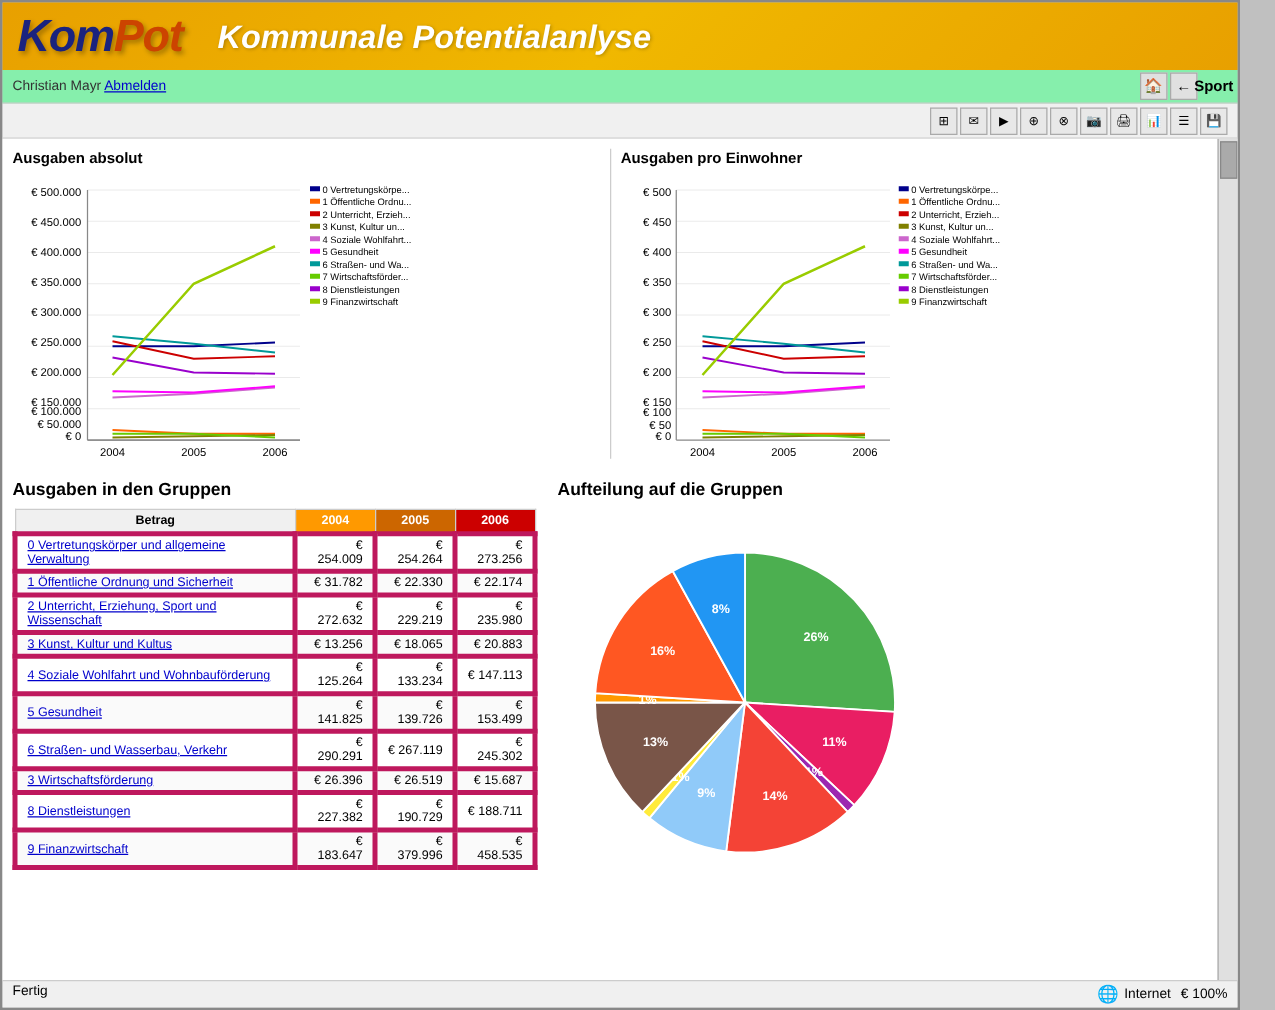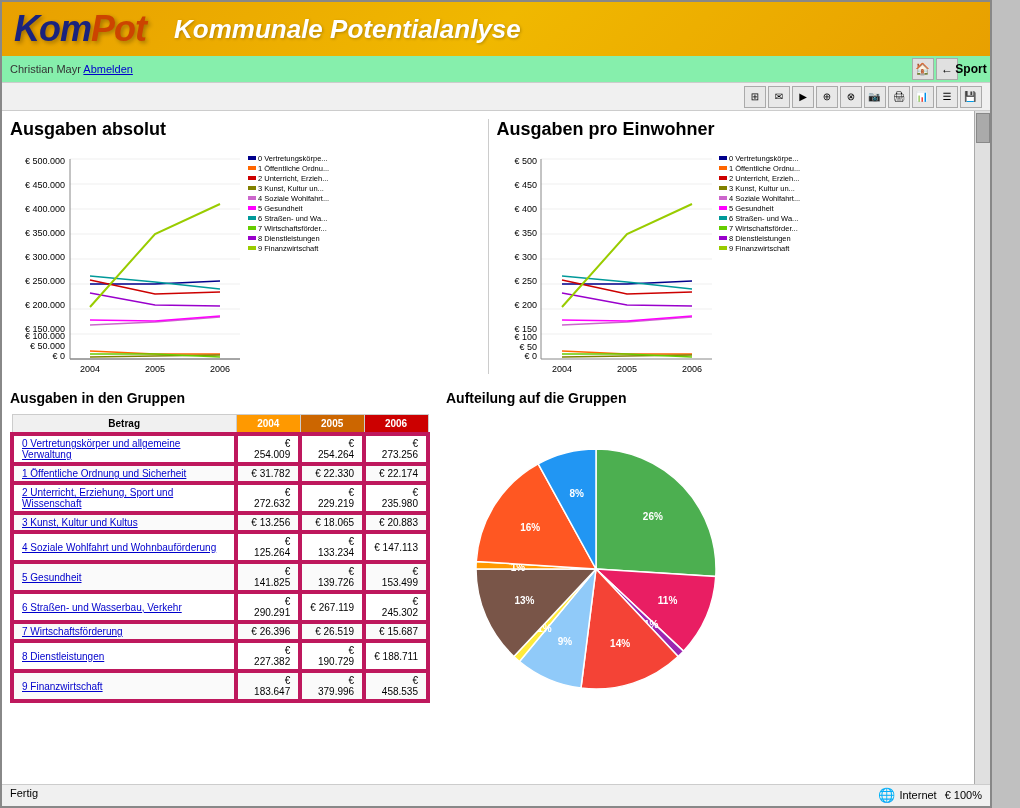--- a/index.html
+++ b/index.html
@@ -23,21 +23,21 @@
     .tool-btn { width: 22px; height: 22px; background: #e8e8e8; border: 1px solid #aaa; cursor: pointer; display: flex; align-items: center; justify-content: center; font-size: 10px; }
 
     
     #main { background: white; flex: 1; display: flex; overflow: hidden; position: relative; }
     #content { flex: 1; padding: 8px; overflow-y: auto; background: white; }
     #scrollbar { width: 16px; background: #e0e0e0; border-left: 1px solid #aaa; }
 
     
     .charts-row { display: flex; gap: 8px; margin-bottom: 16px; }
     .chart-container { flex: 1; border: none; }
-    .chart-title { font-size: 18px; font-weight: bold; margin-bottom: 4px; color: #000; }
+    .chart-title { font-size: 12px; font-weight: bold; margin-bottom: 4px; color: #000; }
     
     
     .bottom-row { display: flex; gap: 16px; }
     .table-section { flex: 0 0 420px; }
     .pie-section { flex: 1; }
     .section-title { font-size: 14px; font-weight: bold; margin-bottom: 8px; color: #000; }
 
     
     .data-table { width: 100%; border-collapse: collapse; font-size: 10px; }
     .data-table th { background: #f0f0f0; border: 1px solid #ccc; padding: 3px 4px; text-align: center; font-weight: bold; }
@@ -296,21 +296,21 @@
     <td class="num">€ 139.726</td>
     <td class="num">€ 153.499</td>
   </tr>
                 <tr>
     <td><a href="#">6 Straßen- und Wasserbau, Verkehr</a></td>
     <td class="num">€ 290.291</td>
     <td class="num">€ 267.119</td>
     <td class="num">€ 245.302</td>
   </tr>
                 <tr>
-    <td><a href="#">7 Wirtschaftsförderung</a></td>
+    <td><a href="#">3 Wirtschaftsförderung</a></td>
     <td class="num">€ 26.396</td>
     <td class="num">€ 26.519</td>
     <td class="num">€ 15.687</td>
   </tr>
                 <tr>
     <td><a href="#">8 Dienstleistungen</a></td>
     <td class="num">€ 227.382</td>
     <td class="num">€ 190.729</td>
     <td class="num">€ 188.711</td>
   </tr>

